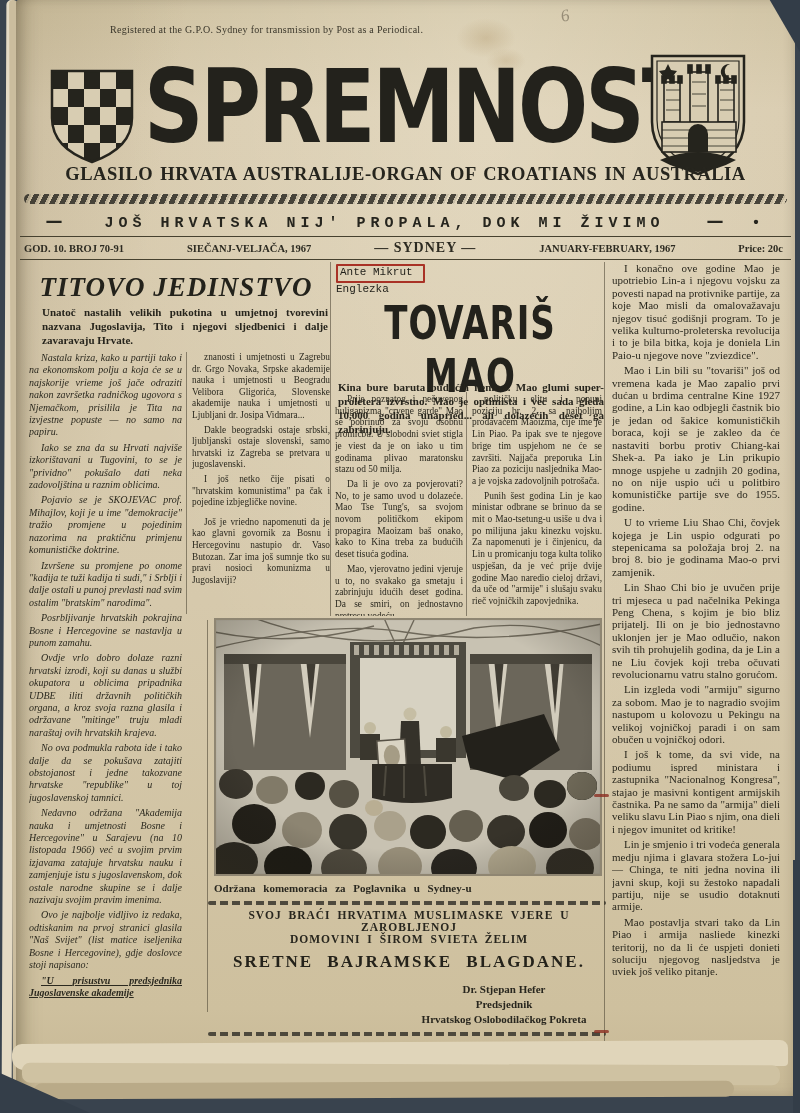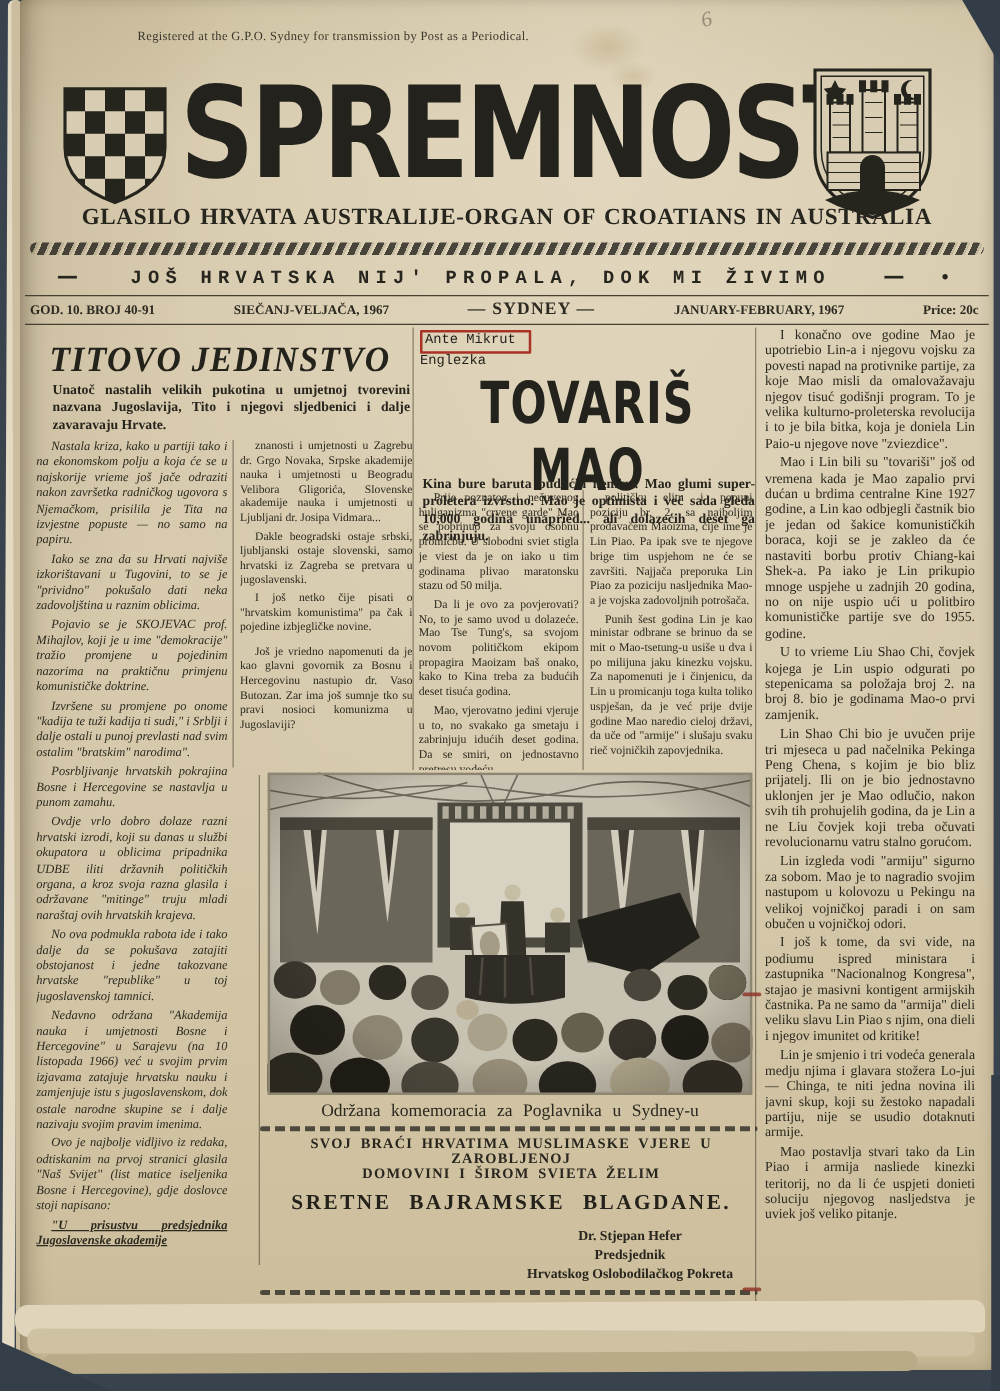--- a/index.html
+++ b/index.html
@@ -66,21 +66,21 @@
   .lead{font-weight:bold;font-size:11px;line-height:1.28;text-align:justify;color:#26241c;}
   .col{overflow:hidden;text-align:justify;color:#2b291f;}
   .col p{margin:0 0 3px 0;text-indent:12px;}
   .col-a{font-size:10px;line-height:12.4px;}
   .col-b{font-size:9.3px;line-height:11.6px;}
   .col-c1,.col-c2{font-size:9.4px;line-height:11.7px;}
   .col-r{font-size:11px;line-height:12.4px;}
   .emph{font-weight:bold;text-decoration:underline;text-indent:12px;margin:0;}
   .annotation{font-family:"Liberation Mono", monospace;font-size:11px;color:#201f19;line-height:1.25;}
   .annotation .boxed{border:2px solid #a93226;padding:0 10px 1px 2px;display:inline-block;border-radius:1px;}
-  .caption{text-align:center;font-weight:normal;font-size:14px;word-spacing:5px;color:#29271f;}
+  .caption{text-align:left;font-weight:bold;font-size:11px;word-spacing:5px;color:#29271f;}
   .ann-line{display:block;text-align:center;font-weight:bold;font-size:11.5px;letter-spacing:1px;word-spacing:3px;color:#28261e;}
   .ann-head{display:block;text-align:center;font-weight:bold;font-size:17px;letter-spacing:2px;word-spacing:8px;color:#24221a;margin-top:7px;}
   .sig{position:absolute;text-align:center;font-weight:bold;font-size:11px;line-height:15px;color:#28261e;}
   .redmark{position:absolute;width:15px;height:3px;background:#8c2f23;border-radius:2px;opacity:.8;}
   .torn{position:absolute;}
 </style>
 </head>
 <body>
 
 <div class="torn" style="left:4px;top:0;width:10px;height:1100px;background:#e4dac4;border-radius:6px;transform:rotate(.25deg);"></div>
@@ -178,21 +178,21 @@
   <div class="abs rope" style="left:8px;right:8px;top:194px;"></div>
 
   <div class="abs motto" style="left:0;top:211px;">
     <span class="dash">—</span>&nbsp;&nbsp;
     <span>JOŠ HRVATSKA NIJ' PROPALA, DOK MI ŽIVIMO</span>&nbsp;&nbsp;
     <span class="dash">—</span>&nbsp;
     <span>•</span>
   </div>
 
   <div class="abs dateline" style="left:4px;right:4px;top:236px;">
-    <span>GOD. 10. BROJ 40-91</span>
+    <span>GOD. 10. BROJ 70-91</span>
     <span>SIEČANJ-VELJAČA, 1967</span>
     <span class="city">— SYDNEY —</span>
     <span>JANUARY-FEBRUARY, 1967</span>
     <span>Price: 20c</span>
   </div>
 
   <h2 class="left-head abs" style="left:10px;top:272px;width:300px;">TITOVO JEDINSTVO</h2>
   <div class="abs lead" style="left:26px;top:305px;width:286px;">Unatoč nastalih velikih pukotina u umjetnoj tvorevini nazvana Jugoslavija, Tito i njegovi sljedbenici i dalje zavaravaju Hrvate.</div>
 
   <div class="abs col col-a" style="left:13px;top:352px;width:153px;height:672px;font-style:italic;">

